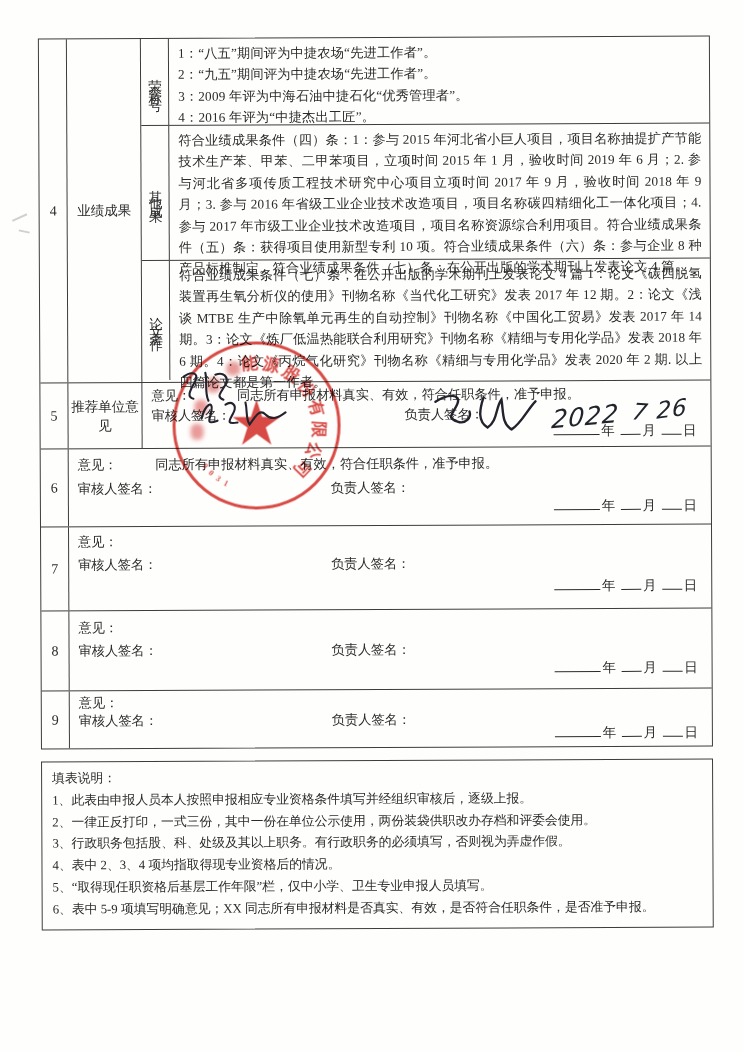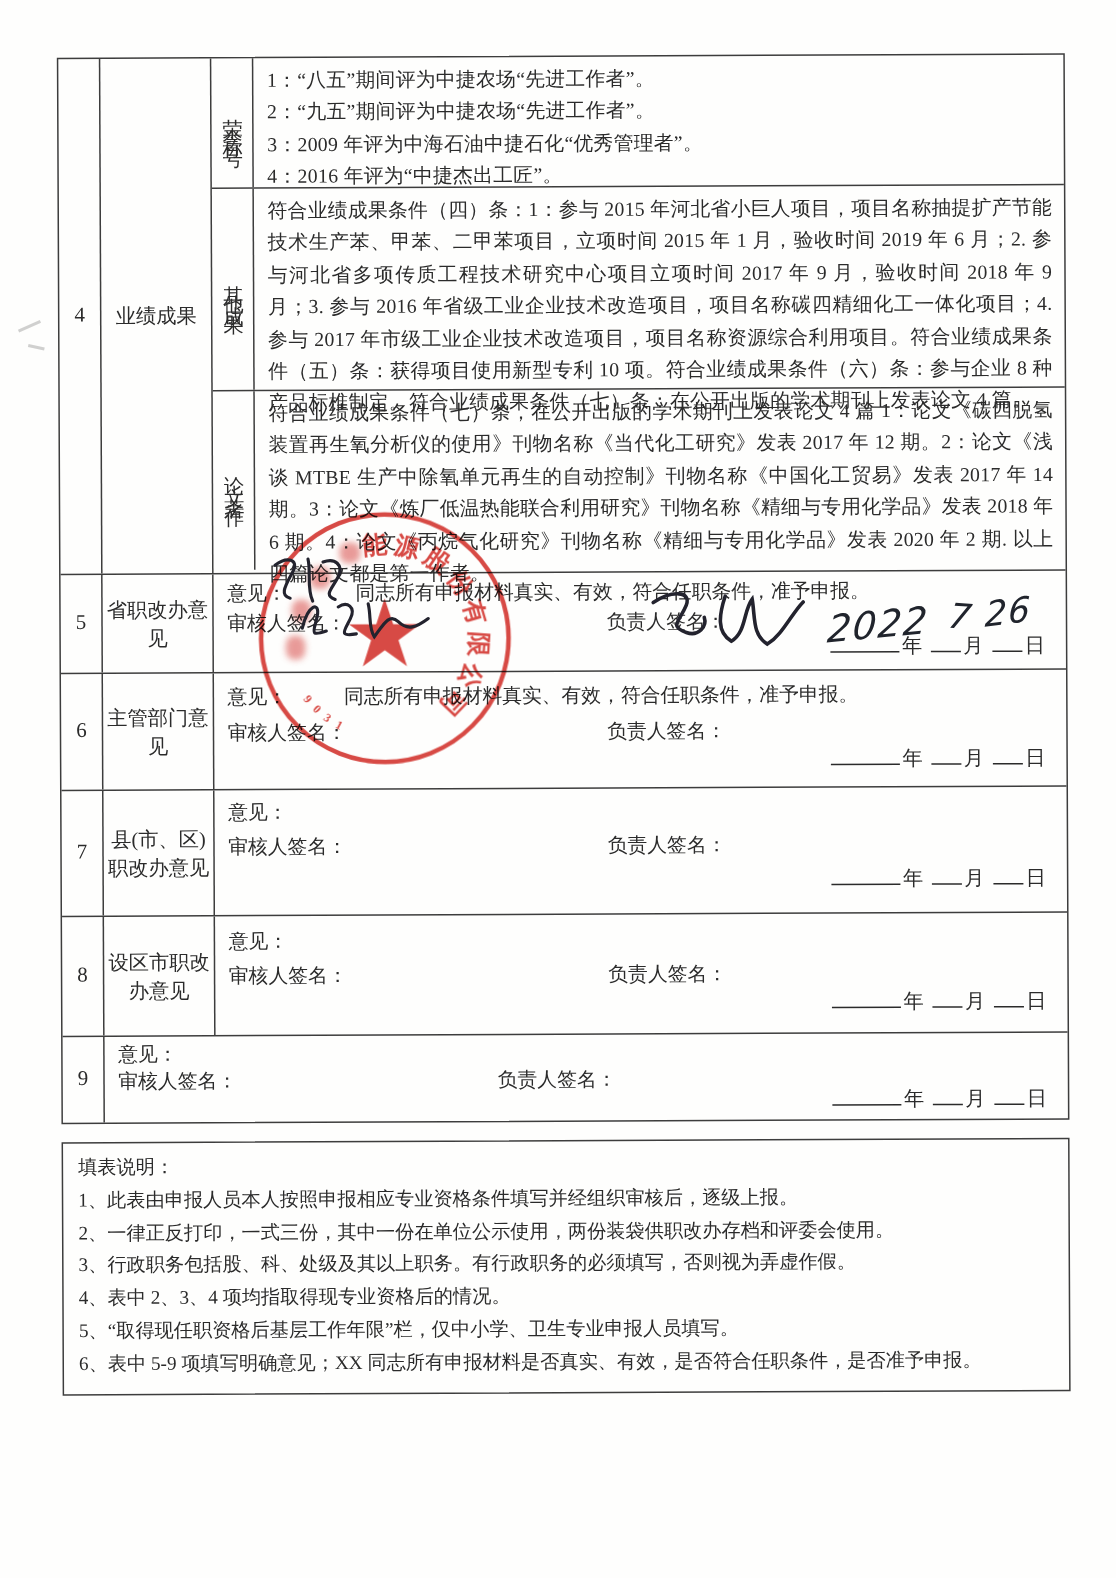--- a/index.html
+++ b/index.html
@@ -133,78 +133,75 @@
           <div class="content">
             <div class="txt">符合业绩成果条件（七）条，在公开出版的学术期刊上发表论文 4 篇 1：论文《碳四脱氢装置再生氧分析仪的使用》刊物名称《当代化工研究》发表 2017 年 12 期。2：论文《浅谈 MTBE 生产中除氧单元再生的自动控制》刊物名称《中国化工贸易》发表 2017 年 14 期。3：论文《炼厂低温热能联合利用研究》刊物名称《精细与专用化学品》发表 2018 年 6 期。4：论文《丙烷气化研究》刊物名称《精细与专用化学品》发表 2020 年 2 期. 以上四篇论文都是第一作者。</div>
           </div>
         </div>
 
       </div>
     </div>
 
     <div class="trow r5">
       <div class="cell no">5</div>
-      <div class="cell rlabel">省职改办意见</div>
+      <div class="cell rlabel">推荐单位意见</div>
       <div class="cell content op-content">
         <div class="op-line1">
           <span>意见：</span><span class="op-text">同志所有申报材料真实、有效，符合任职条件，准予申报。</span>
         </div>
         <div class="op-line2">
           <span>审核人签名：</span>
           <span class="leader">负责人签名：</span>
         </div>
         <div class="date-line">
           <span class="ul ul-y"></span><span>年</span>
           <span class="ul ul-m"></span><span>月</span>
           <span class="ul ul-m"></span><span>日</span>
         </div>
       </div>
     </div>
 
     <div class="trow r6">
       <div class="cell no">6</div>
-      <div class="cell rlabel">主管部门意见</div>
       <div class="cell content op-content">
         <div class="op-line1">
           <span>意见：</span><span class="op-text">同志所有申报材料真实、有效，符合任职条件，准予申报。</span>
         </div>
         <div class="op-line2">
           <span>审核人签名：</span>
           <span class="leader">负责人签名：</span>
         </div>
         <div class="date-line">
           <span class="ul ul-y"></span><span>年</span>
           <span class="ul ul-m"></span><span>月</span>
           <span class="ul ul-m"></span><span>日</span>
         </div>
       </div>
     </div>
 
     <div class="trow r7">
       <div class="cell no">7</div>
-      <div class="cell rlabel">县(市、区)职改办意见</div>
       <div class="cell content op-content">
         <div class="op-line1">
           <span>意见：</span>
         </div>
         <div class="op-line2">
           <span>审核人签名：</span>
           <span class="leader">负责人签名：</span>
         </div>
         <div class="date-line">
           <span class="ul ul-y"></span><span>年</span>
           <span class="ul ul-m"></span><span>月</span>
           <span class="ul ul-m"></span><span>日</span>
         </div>
       </div>
     </div>
 
     <div class="trow r8">
       <div class="cell no">8</div>
-      <div class="cell rlabel">设区市职改办意见</div>
       <div class="cell content op-content">
         <div class="op-line1">
           <span>意见：</span>
         </div>
         <div class="op-line2">
           <span>审核人签名：</span>
           <span class="leader">负责人签名：</span>
         </div>
         <div class="date-line">
           <span class="ul ul-y"></span><span>年</span>

